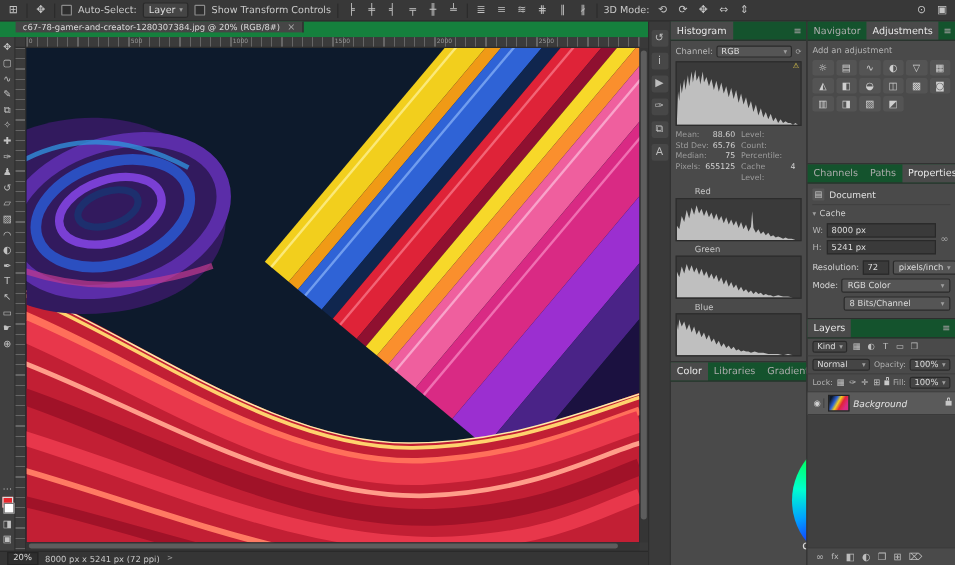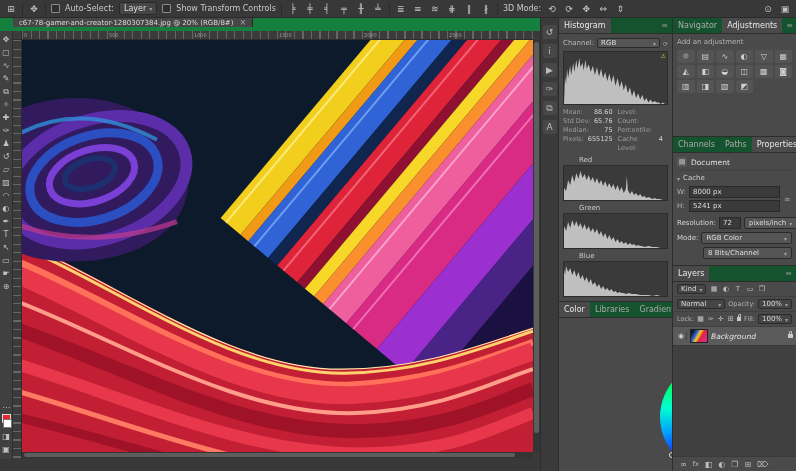--- a/index.html
+++ b/index.html
@@ -267,20 +267,25 @@
     </div>
 
     <div id="vscroll">
         <div class="thumb"></div>
       </div>
     <div id="hscroll">
         <div class="thumb"></div>
       </div>
   </div>
 
+  <div id="statusbar">
+    <span class="zoom-field">20%</span>
+    <span class="doc-info">8000 px x 5241 px (72 ppi)</span>
+    <span class="caret">&gt;</span>
+  </div>
 
   <div id="dock-strip">
     <span class="dock-icon">↺</span>
     <span class="dock-icon">i</span>
     <span class="dock-icon">▶</span>
     <span class="dock-icon">✑</span>
     <span class="dock-icon">⧉</span>
     <span class="dock-icon">A</span>
   </div>
 

